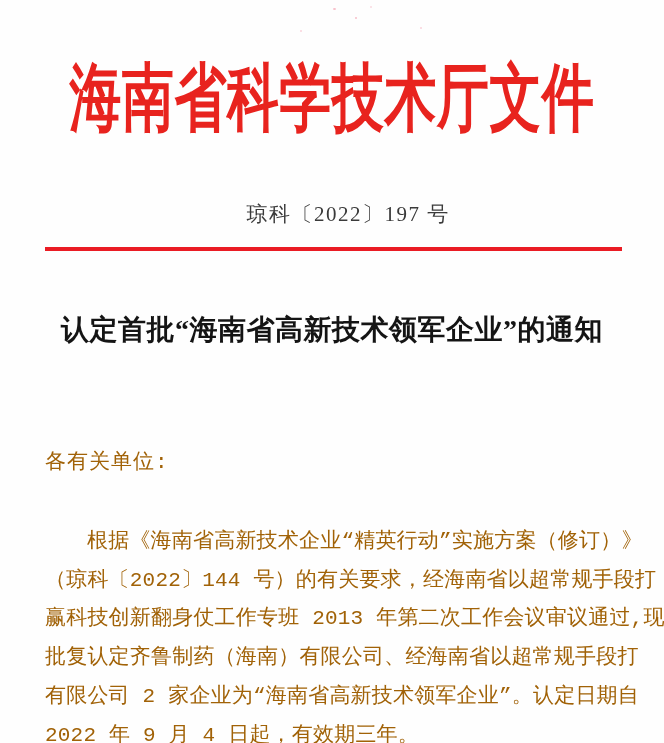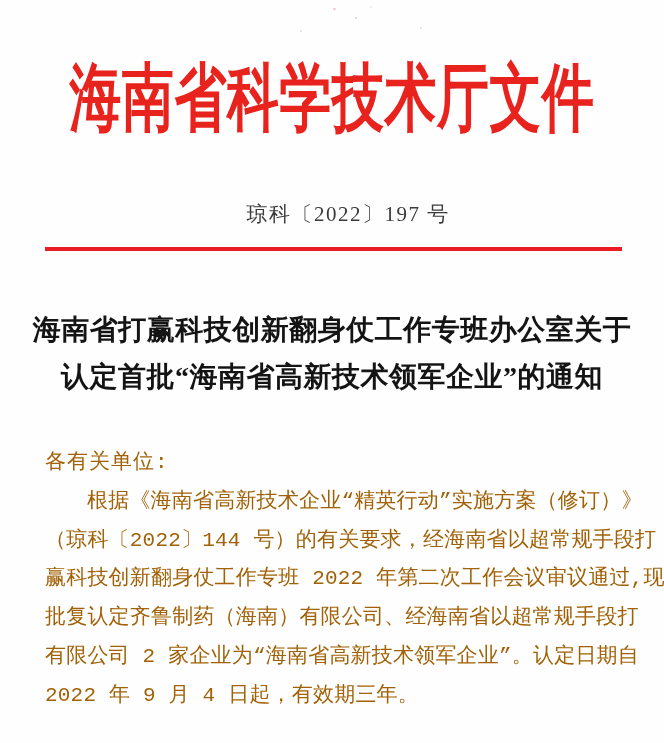--- a/index.html
+++ b/index.html
@@ -88,20 +88,21 @@
   .doc-body .salutation {
     white-space: nowrap;
     letter-spacing: 1px;
   }
   .doc-body .body-line {
     white-space: nowrap;
     letter-spacing: 0.2px;
   }
   .doc-body .body-line.indent {
     text-indent: 2em;
+    margin-top: 40px;
   }
 
   
   .speckle {
     position: absolute;
     border-radius: 50%;
     background: #f0708a;
     opacity: 0.45;
   }
   .sp1 { left: 333px; top: 8px;  width: 3px; height: 2px; }
@@ -121,27 +122,26 @@
   <div class="speckle sp4"></div>
   <div class="speckle sp5"></div>
 
   <div class="agency-title" style="color: rgb(232, 35, 30);">海南省科学技术厅文件</div>
 
   <div class="doc-number">琼科〔2022〕197 号</div>
 
   <div class="red-rule" style="background: rgb(234, 28, 36);"></div>
 
   <div class="doc-title" style="color: rgb(20, 20, 20);">
-    <div class="title-line">海南省打赢科技创新翻身仗工作专班办公室关于</div>
     <div class="title-line">认定首批“海南省高新技术领军企业”的通知</div>
   </div>
 
   <div class="doc-body" style="color: #a16207; font-family: Liberation Mono, monospace;">
     <div class="salutation">各有关单位:</div>
     <div class="body-line indent">根据《海南省高新技术企业“精英行动”实施方案（修订）》</div>
     <div class="body-line">（琼科〔2022〕144 号）的有关要求，经海南省以超常规手段打</div>
-    <div class="body-line">赢科技创新翻身仗工作专班 2022 年第二次工作会议审议通过,现</div>
+    <div class="body-line">赢科技创新翻身仗工作专班 2013 年第二次工作会议审议通过,现</div>
     <div class="body-line">批复认定齐鲁制药（海南）有限公司、经海南省以超常规手段打</div>
     <div class="body-line">有限公司 2 家企业为“海南省高新技术领军企业”。认定日期自</div>
     <div class="body-line">2022 年 9 月 4 日起，有效期三年。</div>
   </div>
 
 </div>
 
 </body></html>

